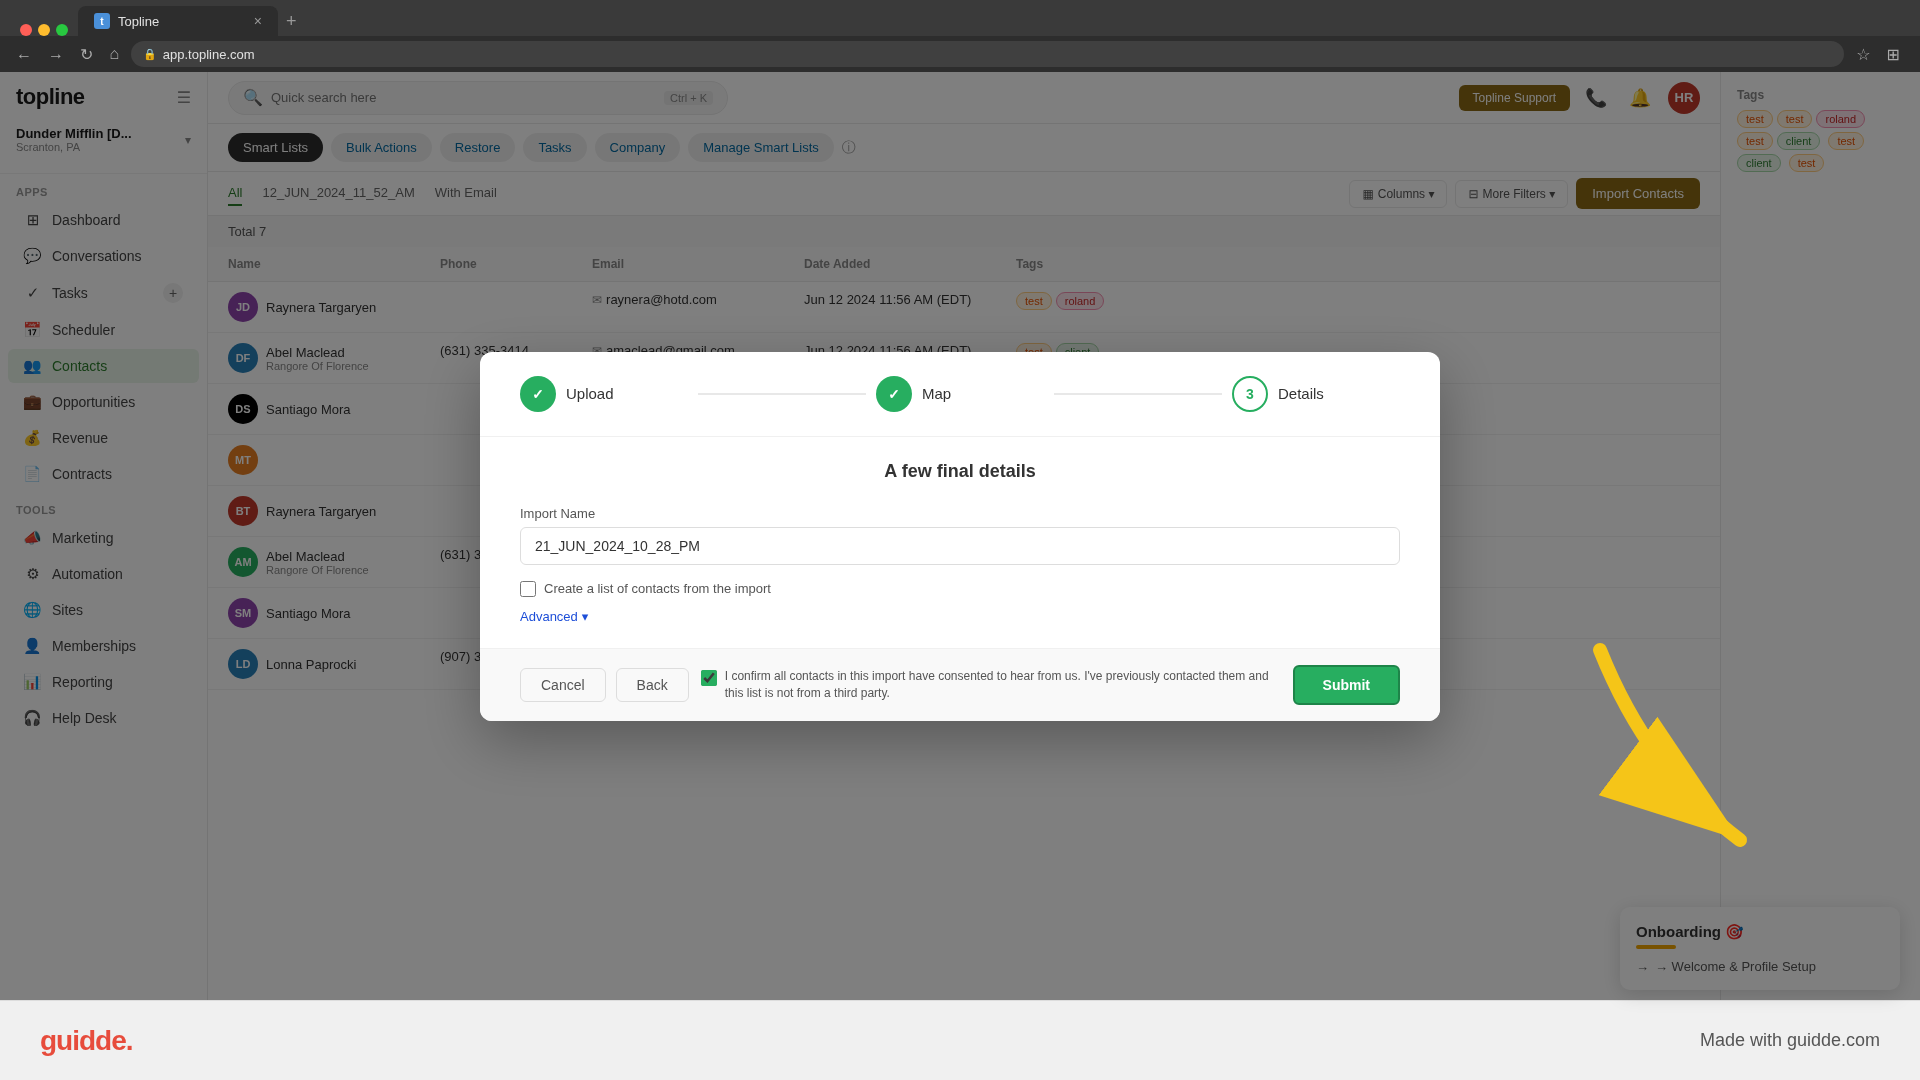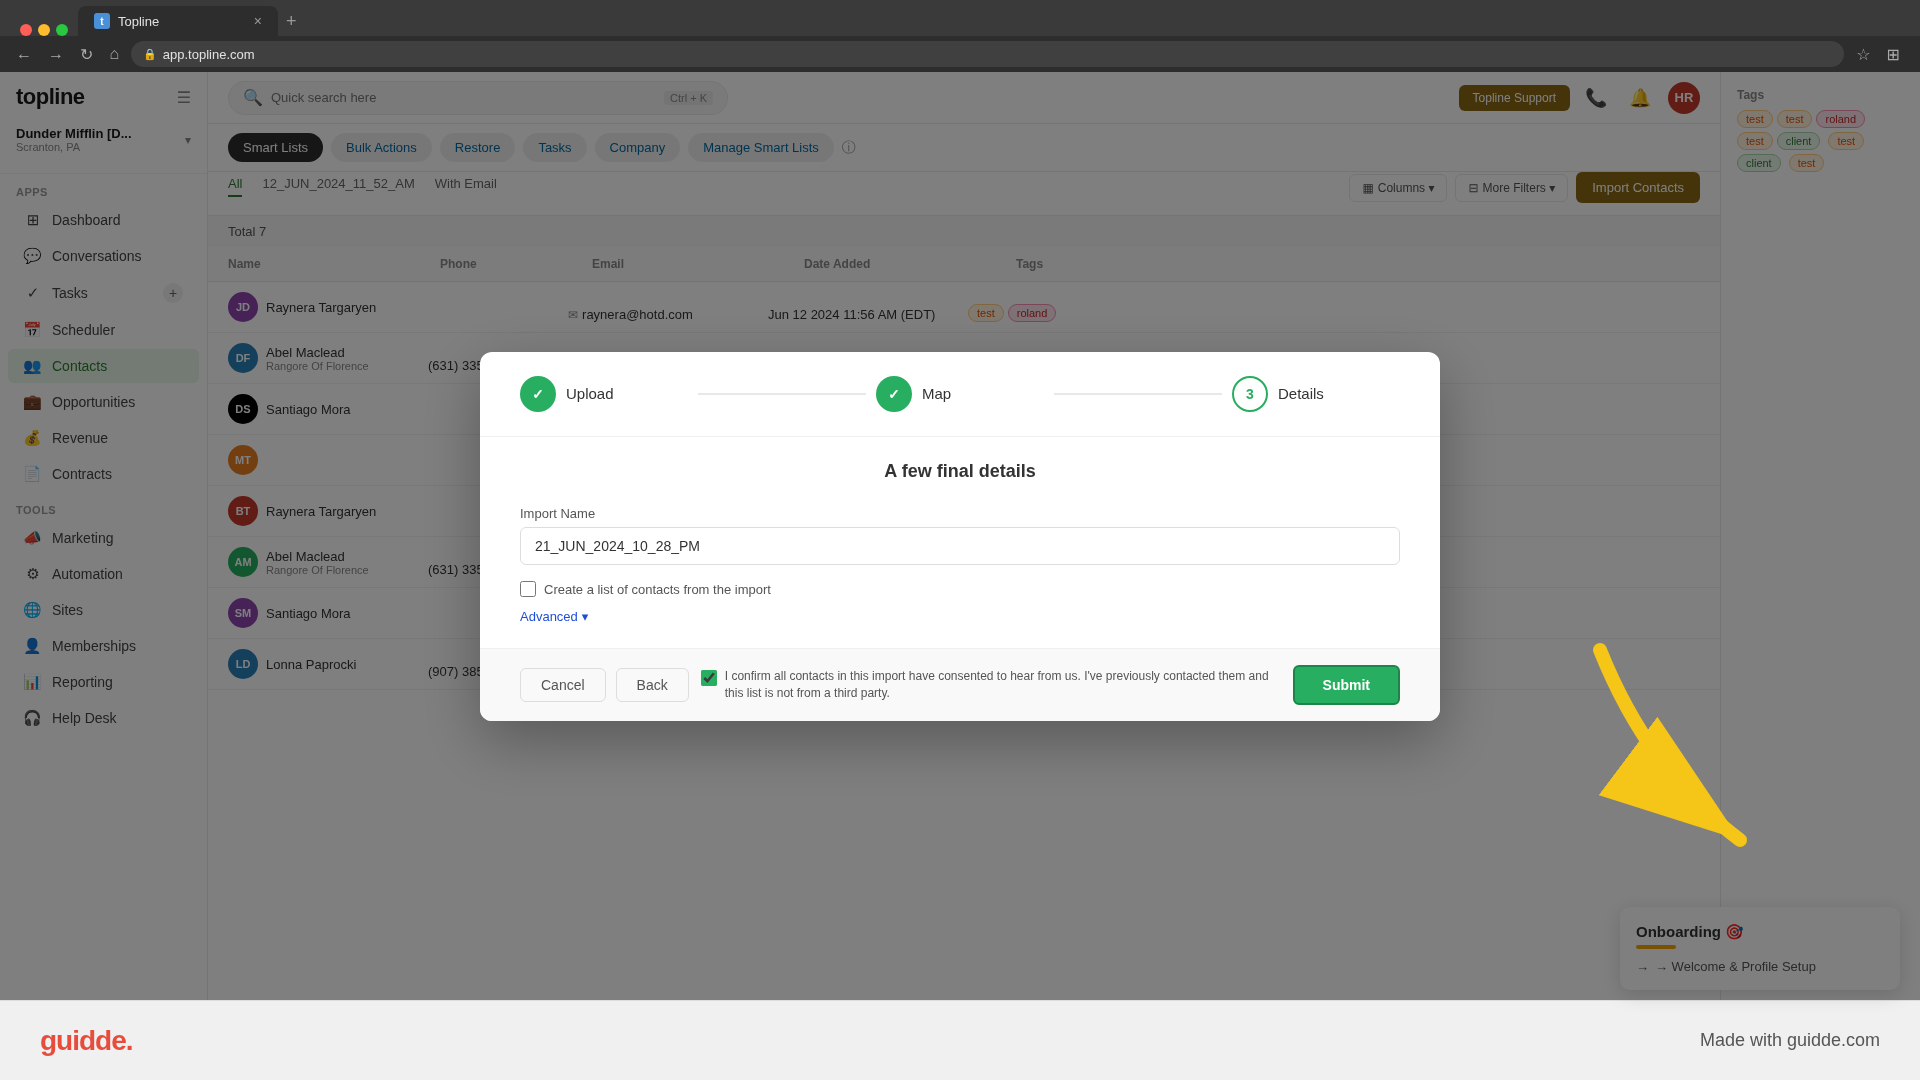--- a/index.html
+++ b/index.html
@@ -55,30 +55,30 @@
     .header-icon-btn { background: none; border: none; cursor: pointer; color: #666; font-size: 18px; width: 34px; height: 34px; display: flex; align-items: center; justify-content: center; border-radius: 50%; }
     .header-avatar { width: 32px; height: 32px; border-radius: 50%; background: #c0392b; display: flex; align-items: center; justify-content: center; color: white; font-weight: bold; font-size: 13px; }
 
     
     .contacts-toolbar { background: #fff; border-bottom: 1px solid #e8e8e8; padding: 0 20px; height: 48px; display: flex; align-items: center; gap: 8px; }
     .toolbar-tab { padding: 6px 14px; border-radius: 20px; font-size: 13px; cursor: pointer; color: #0369a1; border: 1px solid transparent; }
     .toolbar-tab.active { background: #2d2d2d; color: white; }
     .toolbar-info-icon { color: #999; font-size: 14px; cursor: pointer; }
 
     
-    .contacts-subnav { background: #fff; padding: 0 20px; height: 44px; display: flex; align-items: flex-start; gap: 20px; border-bottom: 1px solid #e8e8e8; position: relative; }
+    .contacts-subnav { background: #fff; padding: 0 20px; height: 44px; display: flex; align-items: center; gap: 20px; border-bottom: 1px solid #e8e8e8; position: relative; }
     .subnav-tab { font-size: 13px; color: #666; cursor: pointer; padding: 4px 0; border-bottom: 2px solid transparent; }
     .subnav-tab.active { color: #2d7d2d; border-bottom-color: #2d7d2d; }
     .import-btn { margin-left: auto; background: #8B6914; color: white; border: none; border-radius: 6px; padding: 8px 16px; font-size: 13px; cursor: pointer; font-weight: 500; }
     .columns-btn, .filters-btn { background: none; border: 1px solid #e8e8e8; border-radius: 6px; padding: 6px 12px; font-size: 12px; color: #555; cursor: pointer; display: flex; align-items: center; gap: 4px; }
 
     
     .table-container { flex: 1; overflow: auto; background: #fff; position: relative; }
     .table-header { display: flex; align-items: center; padding: 10px 20px; gap: 12px; background: #f9f9f9; border-bottom: 1px solid #e8e8e8; font-size: 12px; color: #888; font-weight: 600; }
-    .table-row { display: flex; align-items: flex-end; padding: 10px 20px; gap: 0; border-bottom: 1px solid #f0f0f0; background: white; font-size: 13px; color: #333; }
+    .table-row { display: flex; align-items: flex-start; padding: 10px 20px; gap: 12px; border-bottom: 1px solid #f0f0f0; background: white; font-size: 13px; color: #333; }
     .col-name { width: 200px; display: flex; align-items: center; gap: 8px; }
     .col-phone { width: 140px; }
     .col-email { width: 200px; display: flex; align-items: center; gap: 4px; }
     .col-date { width: 200px; }
     .col-tags { width: 150px; display: flex; gap: 4px; flex-wrap: wrap; }
     .contact-avatar { width: 30px; height: 30px; border-radius: 50%; display: flex; align-items: center; justify-content: center; color: white; font-weight: bold; font-size: 11px; flex-shrink: 0; }
     .tag-badge { padding: 2px 8px; border-radius: 10px; font-size: 11px; border: 1px solid #ddd; color: #666; }
     .tag-badge.test { background: #fff3e0; border-color: #ffcc80; color: #e65100; }
     .tag-badge.client { background: #e8f5e9; border-color: #a5d6a7; color: #2e7d32; }
     .tag-badge.roland { background: #fce4ec; border-color: #f48fb1; color: #c62828; }
@@ -103,21 +103,21 @@
     .step-circle { width: 36px; height: 36px; border-radius: 50%; display: flex; align-items: center; justify-content: center; font-size: 14px; font-weight: 600; flex-shrink: 0; }
     .step-circle.done { background: #27ae60; color: white; }
     .step-circle.current { background: white; border: 2px solid #27ae60; color: #27ae60; }
     .step-label { font-size: 15px; color: #333; font-weight: 500; }
     .step-connector { flex: 1; height: 2px; background: #e8e8e8; margin: 0 10px; }
     .modal-body { padding: 24px 40px; overflow-y: auto; max-height: 300px; }
     .modal-title { font-size: 18px; font-weight: 600; color: #333; text-align: center; margin-bottom: 24px; }
     .form-group { margin-bottom: 16px; }
     .form-label { font-size: 13px; color: #555; font-weight: 500; margin-bottom: 6px; display: block; }
     .form-input { width: 100%; border: 1px solid #ddd; border-radius: 6px; padding: 10px 14px; font-size: 14px; color: #333; outline: none; }
-    .checkbox-row { display: flex; align-items: flex-end; gap: 8px; font-size: 13px; color: #555; margin-bottom: 12px; }
+    .checkbox-row { display: flex; align-items: center; gap: 8px; font-size: 13px; color: #555; margin-bottom: 12px; }
     .checkbox-input { width: 16px; height: 16px; cursor: pointer; }
     .advanced-toggle { color: #1d4ed8; font-size: 13px; cursor: pointer; display: flex; align-items: center; gap: 4px; }
     .modal-footer { padding: 16px 40px; background: #f9f9f9; border-top: 1px solid #f0f0f0; display: flex; align-items: center; gap: 12px; }
     .modal-footer-left { display: flex; gap: 10px; }
     .cancel-btn { background: none; border: 1px solid #ddd; border-radius: 6px; padding: 8px 20px; font-size: 14px; cursor: pointer; color: #555; }
     .back-btn { background: none; border: 1px solid #ddd; border-radius: 6px; padding: 8px 20px; font-size: 14px; cursor: pointer; color: #555; }
     .consent-section { flex: 1; display: flex; align-items: flex-start; gap: 8px; font-size: 12px; color: #555; line-height: 1.4; }
     .consent-checkbox { width: 16px; height: 16px; cursor: pointer; flex-shrink: 0; margin-top: 2px; accent-color: #27ae60; }
     .submit-btn { background: #27ae60; color: white; border: none; border-radius: 6px; padding: 10px 28px; font-size: 14px; font-weight: 600; cursor: pointer; border: 2px solid #1e8449; flex-shrink: 0; }
 

